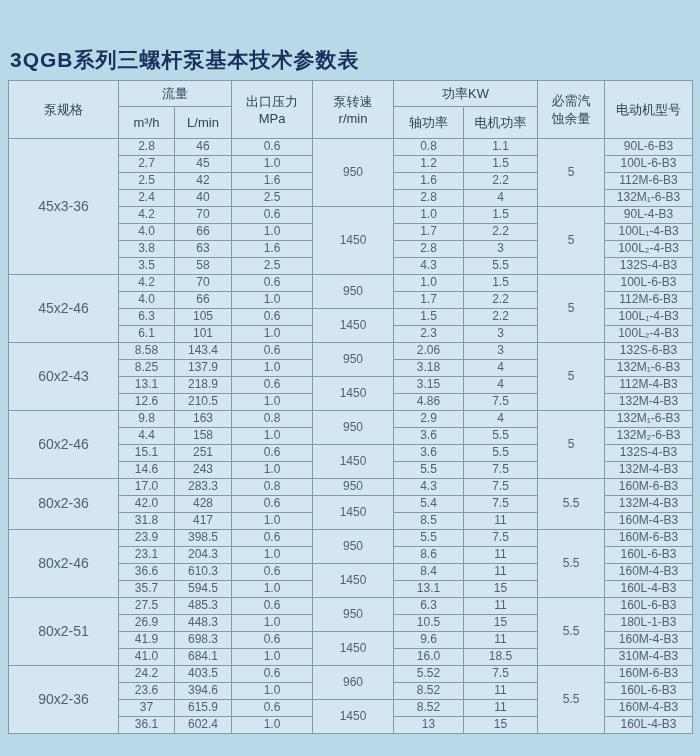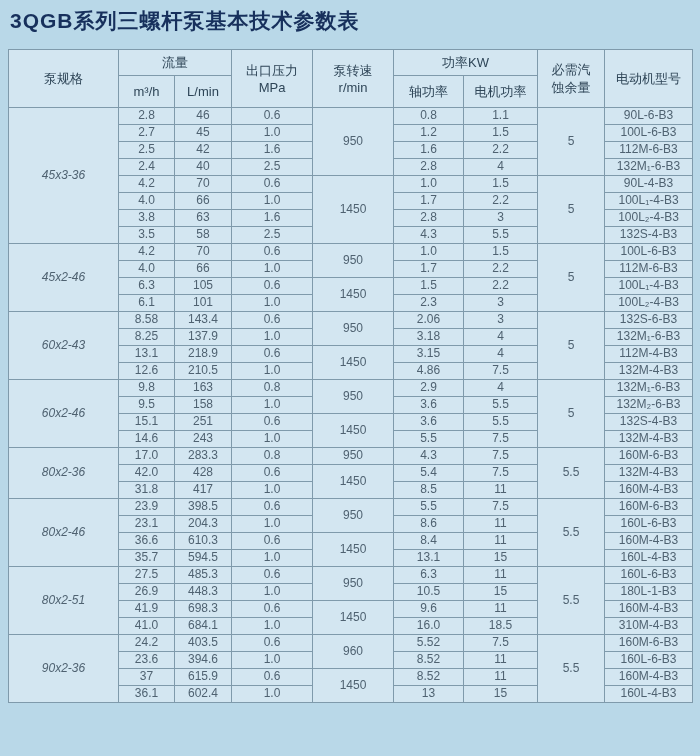--- a/index.html
+++ b/index.html
@@ -14,22 +14,23 @@
   html,body{width:700px;height:756px;}
   body{
     background:var(--page-bg);
     font-family:"Liberation Sans","DejaVu Sans",sans-serif;
     overflow:hidden;
   }
   .page-title{
     font-size:21px;
     font-weight:bold;
     color:var(--title-text);
-    padding:7px 0 14px 10px;
+    padding:7px 0 6px 10px;
     letter-spacing:1px;
+    margin-top:39px;
   }
   table.spec-table{
     border-collapse:collapse;
     table-layout:fixed;
     margin-left:8px;
     width:684px;
     background:var(--cell-bg);
   }
   .spec-table th,.spec-table td{
     border:1px solid var(--border);
@@ -45,21 +46,21 @@
     font-weight:normal;
   }
   .spec-table thead tr.hdr-top th{height:26px;}
   .spec-table thead tr.hdr-sub th{height:32px;}
   .spec-table tbody td{
     color:var(--cell-text);
     font-size:12px;
     height:17px;
     line-height:1.1;
   }
-  .spec-table tbody td.pump-spec-cell{font-size:12px;font-style:italic;}
+  .spec-table tbody td.pump-spec-cell{font-size:14px;}
 </style>
 </head>
 <body>
 
 <div class="page-title">3QGB系列三螺杆泵基本技术参数表</div>
 
 <table class="spec-table">
   <colgroup>
     <col style="width:110px">
       <col style="width:56px">
@@ -244,21 +245,21 @@
         <td class="flow-m3h-cell">9.8</td>
         <td class="flow-lmin-cell">163</td>
         <td class="pressure-cell">0.8</td>
         <td rowspan="2" class="speed-cell">950</td>
         <td class="shaft-power-cell">2.9</td>
         <td class="motor-power-cell">4</td>
         <td rowspan="4" class="npsh-cell">5</td>
         <td class="motor-model-cell">132M₁-6-B3</td>
       </tr>
       <tr>
-        <td class="flow-m3h-cell">9.5</td>
+        <td class="flow-m3h-cell">4.4</td>
         <td class="flow-lmin-cell">158</td>
         <td class="pressure-cell">1.0</td>
         <td class="shaft-power-cell">3.6</td>
         <td class="motor-power-cell">5.5</td>
         <td class="motor-model-cell">132M₂-6-B3</td>
       </tr>
       <tr>
         <td class="flow-m3h-cell">15.1</td>
         <td class="flow-lmin-cell">251</td>
         <td class="pressure-cell">0.6</td>

